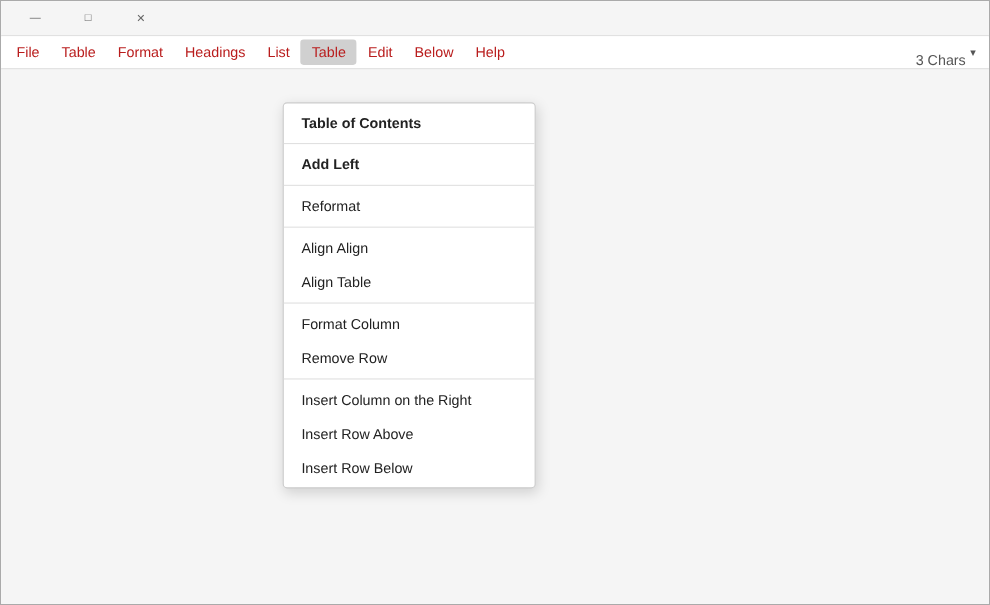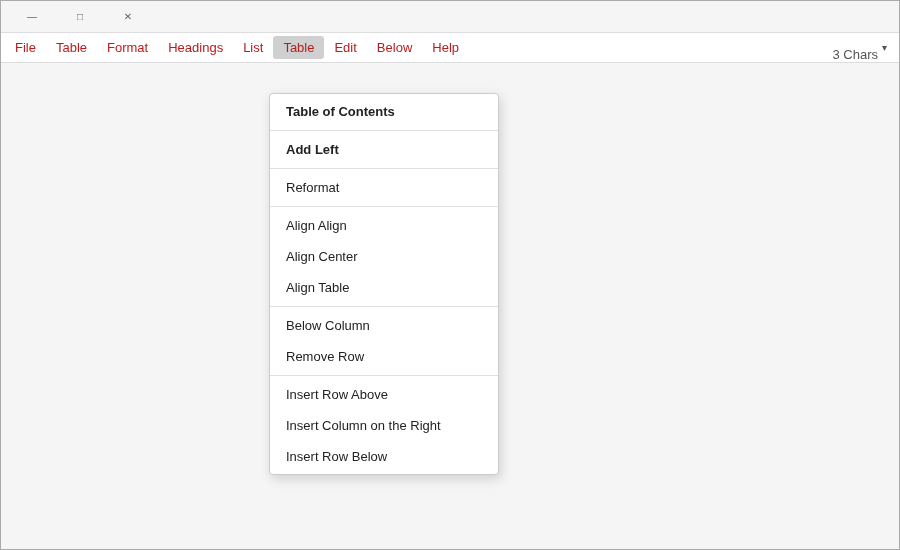--- a/index.html
+++ b/index.html
@@ -113,21 +113,21 @@
       flex: 1;
       background: #f5f5f5;
       position: relative;
       overflow: hidden;
     }
 
     
     .dropdown {
       position: absolute;
       top: 30px;
-      left: 268px;
+      left: 256px;
       background: #ffffff;
       border: 1px solid #ccc;
       border-radius: 4px;
       box-shadow: 2px 4px 12px rgba(0,0,0,0.15);
       width: 230px;
       z-index: 200;
       padding: 2px 0;
     }
     .dropdown-item {
       padding: 8px 16px;
@@ -177,25 +177,24 @@
   <div class="content-area">
 
     <div class="dropdown">
       <div class="dropdown-item bold">Table of Contents</div>
       <div class="dropdown-separator"></div>
       <div class="dropdown-item bold">Add Left</div>
       <div class="dropdown-separator"></div>
       <div class="dropdown-item">Reformat</div>
       <div class="dropdown-separator"></div>
       <div class="dropdown-item">Align Align</div>
-      <div class="dropdown-item">Align Center</div>
       <div class="dropdown-item">Align Table</div>
       <div class="dropdown-separator"></div>
-      <div class="dropdown-item">Below Column</div>
+      <div class="dropdown-item">Format Column</div>
       <div class="dropdown-item">Remove Row</div>
       <div class="dropdown-separator"></div>
+      <div class="dropdown-item">Insert Column on the Right</div>
       <div class="dropdown-item">Insert Row Above</div>
-      <div class="dropdown-item">Insert Column on the Right</div>
       <div class="dropdown-item">Insert Row Below</div>
     </div>
 
   </div>
 </div>
 
 </body></html>

